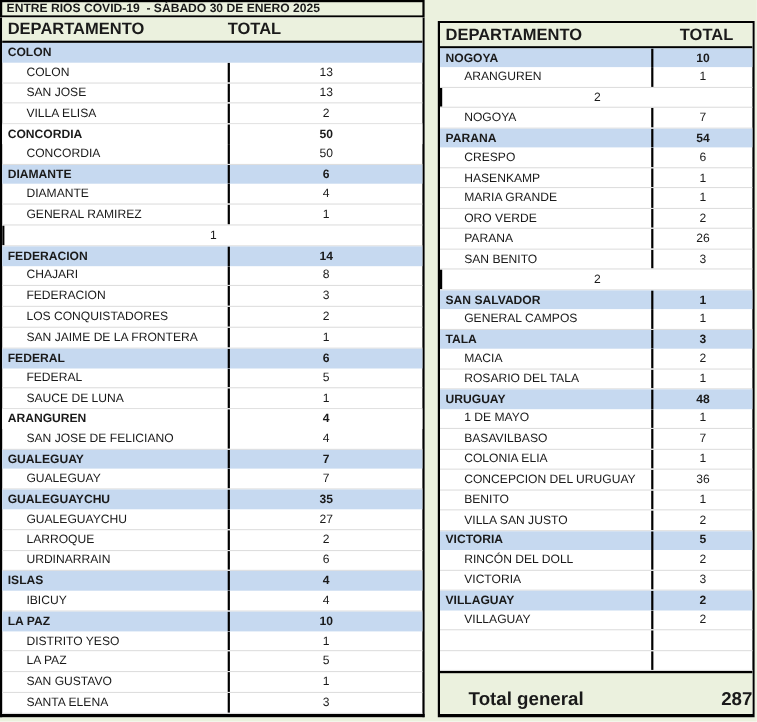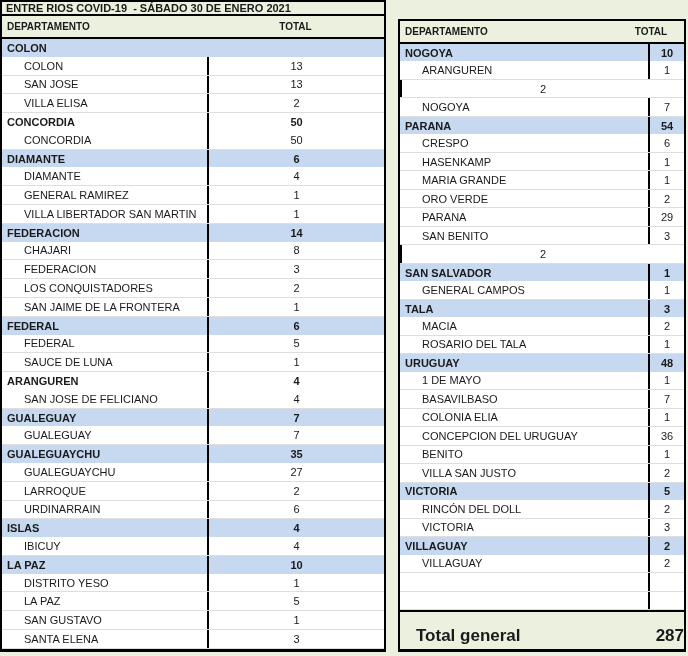--- a/index.html
+++ b/index.html
@@ -22,54 +22,54 @@
     position:absolute;box-sizing:border-box;
     border:2px solid #000;border-bottom-width:3px;
     background:#fff;
     display:flex;flex-direction:column;
   }
   .panel-left{left:0;top:16px;width:386px;height:636px;border-top:none;}
   .panel-right{left:398px;top:19px;width:288px;height:633px;}
   .thead{
     display:flex;height:21px;min-height:21px;
     background:#EBF1DE;border-bottom:2px solid #000;
-    font-weight:700;font-size:10px;align-items:center;
+    font-weight:700;font-size:15px;align-items:center;
   }
   .th-dept{box-sizing:border-box;padding-left:5px;}
   .panel-left .th-dept{width:205px;}
   .panel-right .th-dept{width:218px;}
-  .th-total{flex:1;text-align:center;}
+  .th-total{flex:1;}
   .rows{flex:1;display:flex;flex-direction:column;}
   .row{
     flex:1;display:flex;align-items:stretch;
     font-size:11px;overflow:hidden;box-sizing:border-box;
   }
   .row .cell{display:flex;align-items:center;box-sizing:border-box;}
   .row .label{padding-left:5px;}
   .panel-left .row .label{width:205px;}
-  .panel-right .row .label{width:248px;}
+  .panel-right .row .label{width:192px;}
   .row .value{flex:1;justify-content:center;border-left:2px solid #000;}
   .row.sub .label{padding-left:22px;}
   .row.sub, .row.empty{border-bottom:1px solid #DEDEDE;}
   .row.dept{background:#C6D9F0;font-weight:700;}
   .row.dept-plain{background:#fff;font-weight:700;}
   .total-row{
     height:37px;min-height:37px;
     border-top:2px solid #000;background:#EBF1DE;
     display:flex;align-items:flex-end;
     font-weight:700;font-size:17px;
   }
   .total-row > div{padding-bottom:3px;}
-  .total-label{flex:1;padding-left:16px;}
+  .total-label{flex:1;padding-left:16px;margin-left:10px;}
   .total-value{width:70px;text-align:right;}
 </style>
 </head>
 <body>
 
-<div class="title-box">ENTRE RIOS COVID-19  - SÁBADO 30 DE ENERO 2021</div>
+<div class="title-box">ENTRE RIOS COVID-19  - SÁBADO 30 DE ENERO 2025</div>
 
 <div class="panel panel-left">
   <div class="thead">
     <div class="th-dept">DEPARTAMENTO</div>
     <div class="th-total">TOTAL</div>
   </div>
   <div class="rows" id="left-rows">
       <div class="row dept">
         <div class="cell label">COLON</div>
       </div>
@@ -99,21 +99,20 @@
       </div>
       <div class="row sub">
         <div class="cell label">DIAMANTE</div>
         <div class="cell value">4</div>
       </div>
       <div class="row sub">
         <div class="cell label">GENERAL RAMIREZ</div>
         <div class="cell value">1</div>
       </div>
       <div class="row sub">
-        <div class="cell label">VILLA LIBERTADOR SAN MARTIN</div>
         <div class="cell value">1</div>
       </div>
       <div class="row dept">
         <div class="cell label">FEDERACION</div>
         <div class="cell value">14</div>
       </div>
       <div class="row sub">
         <div class="cell label">CHAJARI</div>
         <div class="cell value">8</div>
       </div>
@@ -240,21 +239,21 @@
       <div class="row sub">
         <div class="cell label">MARIA GRANDE</div>
         <div class="cell value">1</div>
       </div>
       <div class="row sub">
         <div class="cell label">ORO VERDE</div>
         <div class="cell value">2</div>
       </div>
       <div class="row sub">
         <div class="cell label">PARANA</div>
-        <div class="cell value">29</div>
+        <div class="cell value">26</div>
       </div>
       <div class="row sub">
         <div class="cell label">SAN BENITO</div>
         <div class="cell value">3</div>
       </div>
       <div class="row sub">
         <div class="cell value">2</div>
       </div>
       <div class="row dept">
         <div class="cell label">SAN SALVADOR</div>

